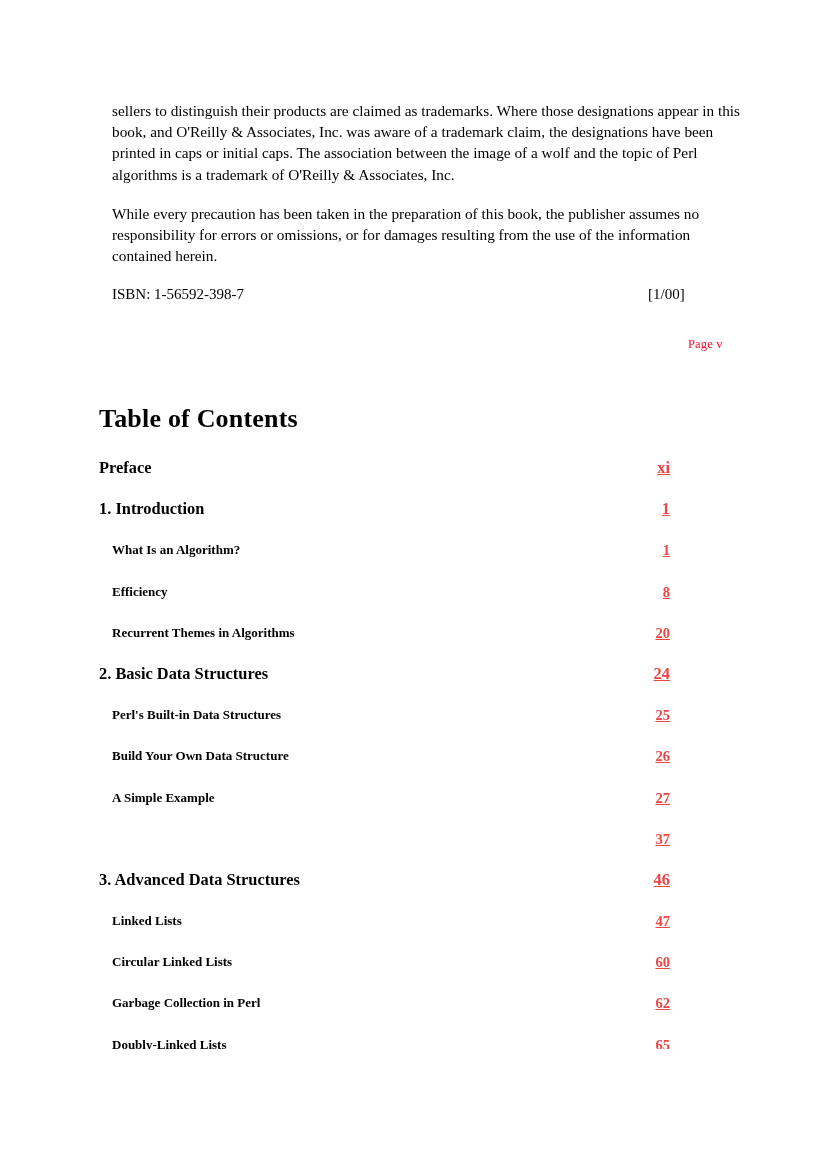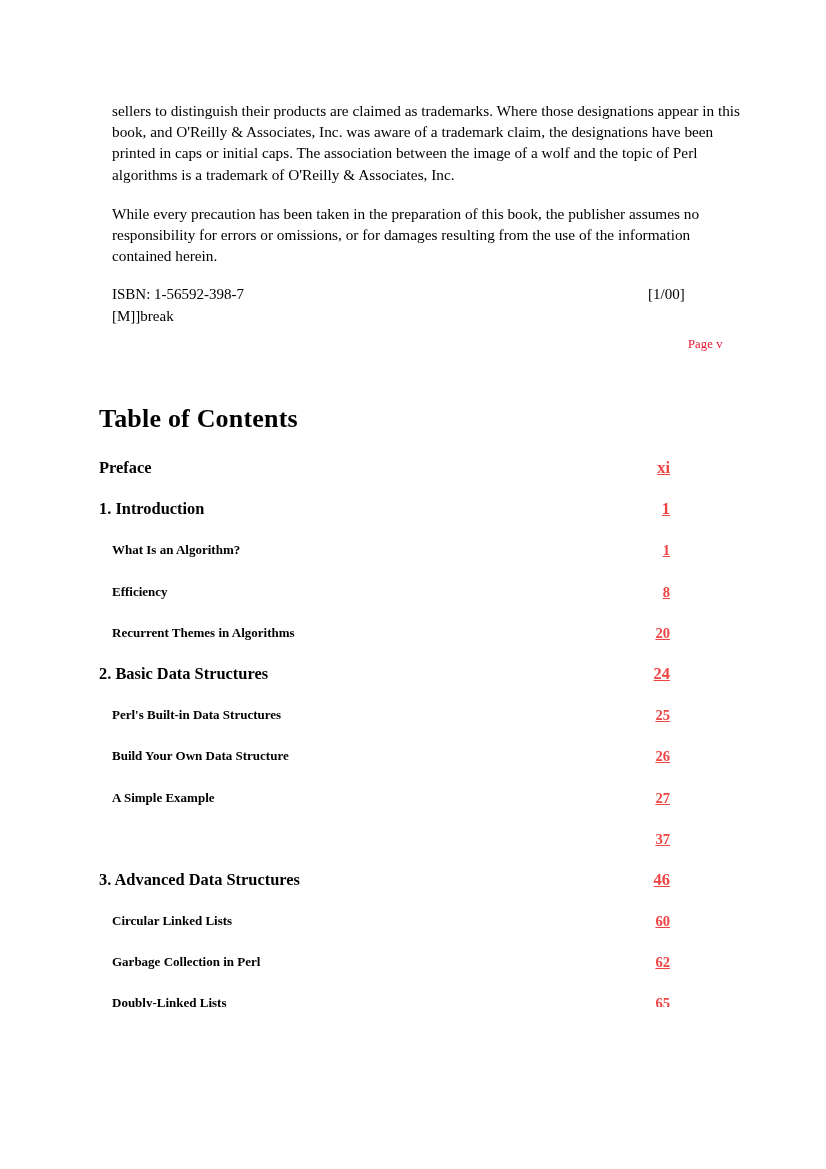--- a/index.html
+++ b/index.html
@@ -136,23 +136,20 @@
 
   <div class="content">
     <p class="para">sellers to distinguish their products are claimed as trademarks. Where those designations appear in this book, and O'Reilly &amp; Associates, Inc. was aware of a trademark claim, the designations have been printed in caps or initial caps. The association between the image of a wolf and the topic of Perl algorithms is a trademark of O'Reilly &amp; Associates, Inc.</p>
     <p class="para">While every precaution has been taken in the preparation of this book, the publisher assumes no responsibility for errors or omissions, or for damages resulting from the use of the information contained herein.</p>
 
     <div class="isbn-block">
       <div class="isbn-line">
         <span class="isbn-left">ISBN: 1-56592-398-7</span>
         <span class="isbn-date">[1/00]</span>
       </div>
-      <div class="isbn-break">
-        <span>[M]]break</span>
-      </div>
     </div>
   </div>
 
   <div class="page-marker">Page v</div>
 
   <div class="toc-title">Table of Contents</div>
 
   <div class="toc">
       <div class="toc-row level-chapter">
         <span class="toc-label">Preface</span>
@@ -189,20 +186,24 @@
       <div class="toc-row level-section">
         <span class="toc-label">A Simple Example</span>
         <a class="toc-page">27</a>
       </div>
       <div class="toc-row level-section">
         <a class="toc-page">37</a>
       </div>
       <div class="toc-row level-chapter">
         <span class="toc-label">3. Advanced Data Structures</span>
         <a class="toc-page">46</a>
+      </div>
+      <div class="toc-row level-section">
+        <span class="toc-label">Linked Lists</span>
+        <a class="toc-page">47</a>
       </div>
       <div class="toc-row level-section">
         <span class="toc-label">Circular Linked Lists</span>
         <a class="toc-page">60</a>
       </div>
       <div class="toc-row level-section">
         <span class="toc-label">Garbage Collection in Perl</span>
         <a class="toc-page">62</a>
       </div>
       <div class="toc-row level-section clipped">

